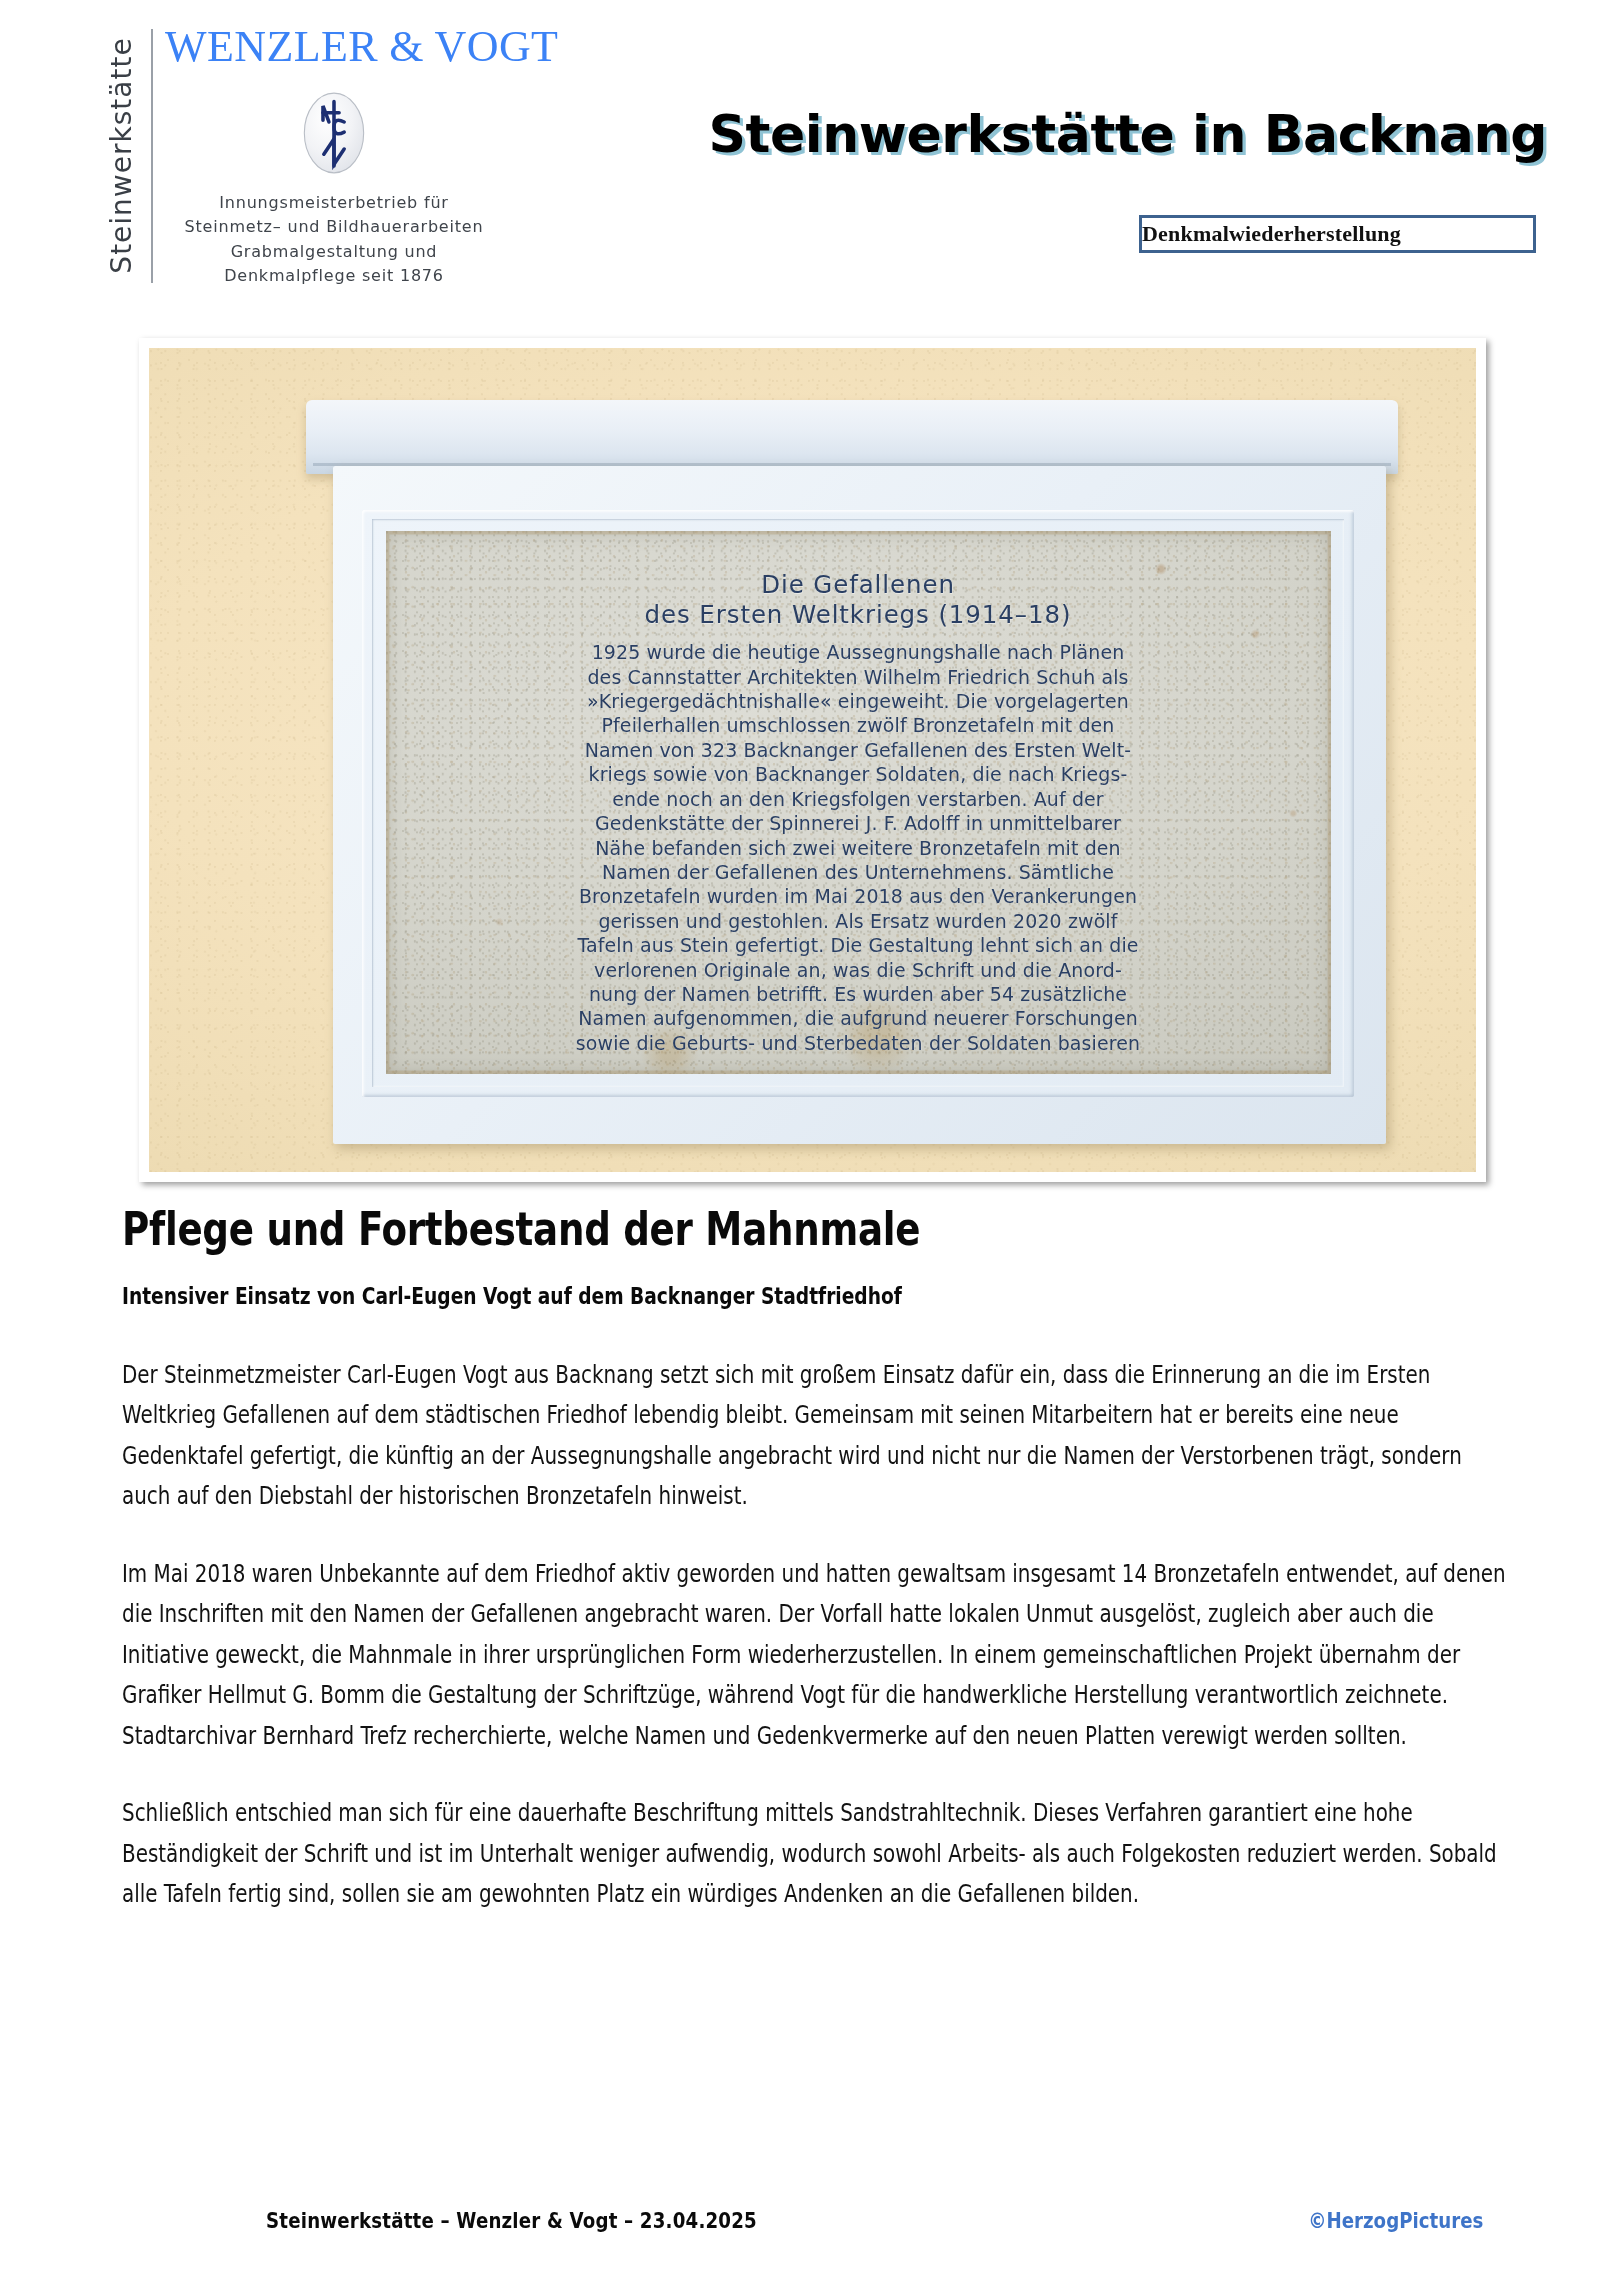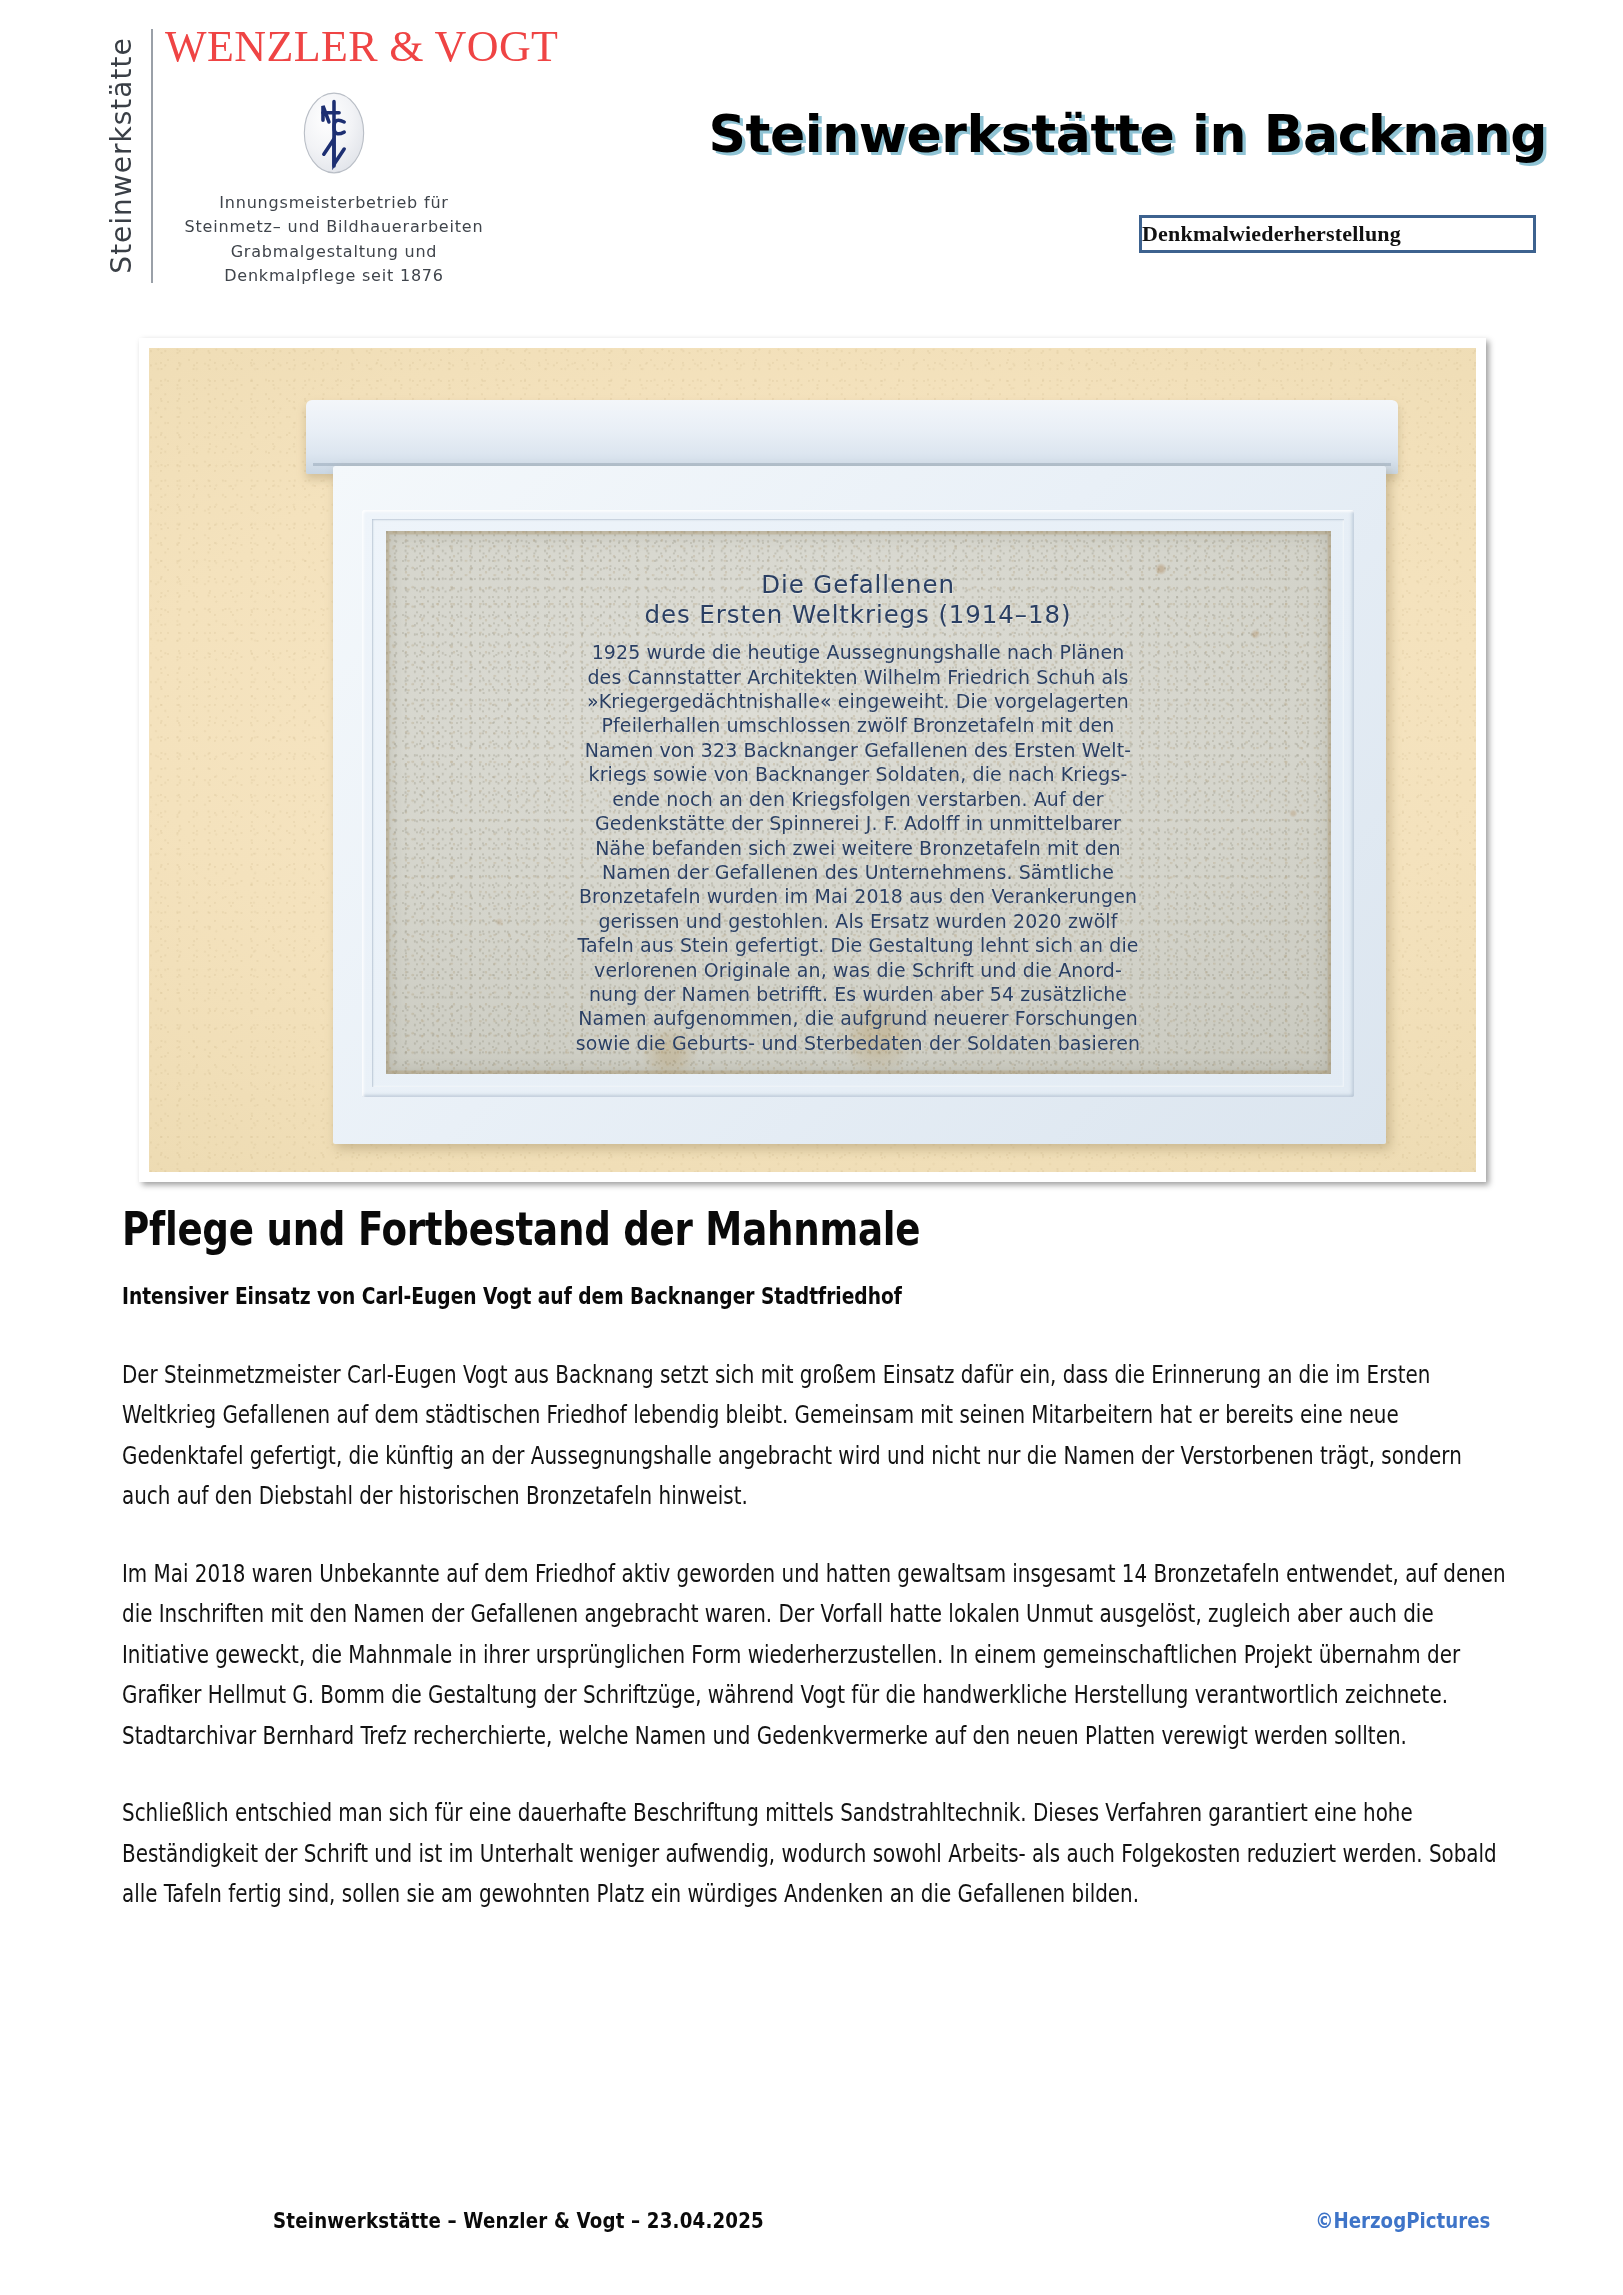--- a/index.html
+++ b/index.html
@@ -62,21 +62,21 @@
     position: absolute;
     left: 74px;
     top: 0;
     width: 338px;
     text-align: center;
   }
   .logo-name {
     font-family: "Liberation Serif", serif;
     font-size: 44px;
     letter-spacing: 0.4px;
-    color: #ef4444;
+    color: #3b82f6;
     line-height: 1;
     margin-top: 5px;
     white-space: nowrap;
   }
   .logo-emblem {
     width: 78px;
     height: 100px;
     margin: 13.5px auto 8.5px auto;
     position: relative;
   }
@@ -325,21 +325,21 @@
     color: #121212;
     transform: scaleX(0.885);
     transform-origin: left center;
     width: 112.5%;
   }
   .article p.first { margin-top: 44px; }
 
   
   .footer {
     position: absolute;
-    left: 139px;
+    left: 132px;
     top: 2208px;
     width: 1395px;
     height: 39px;
   }
   .footer-left {
     position: absolute;
     left: 134px;
     top: 0;
     font-family: "DejaVu Sans Condensed", "Liberation Sans Narrow", "DejaVu Sans", sans-serif;
     font-weight: bold;

